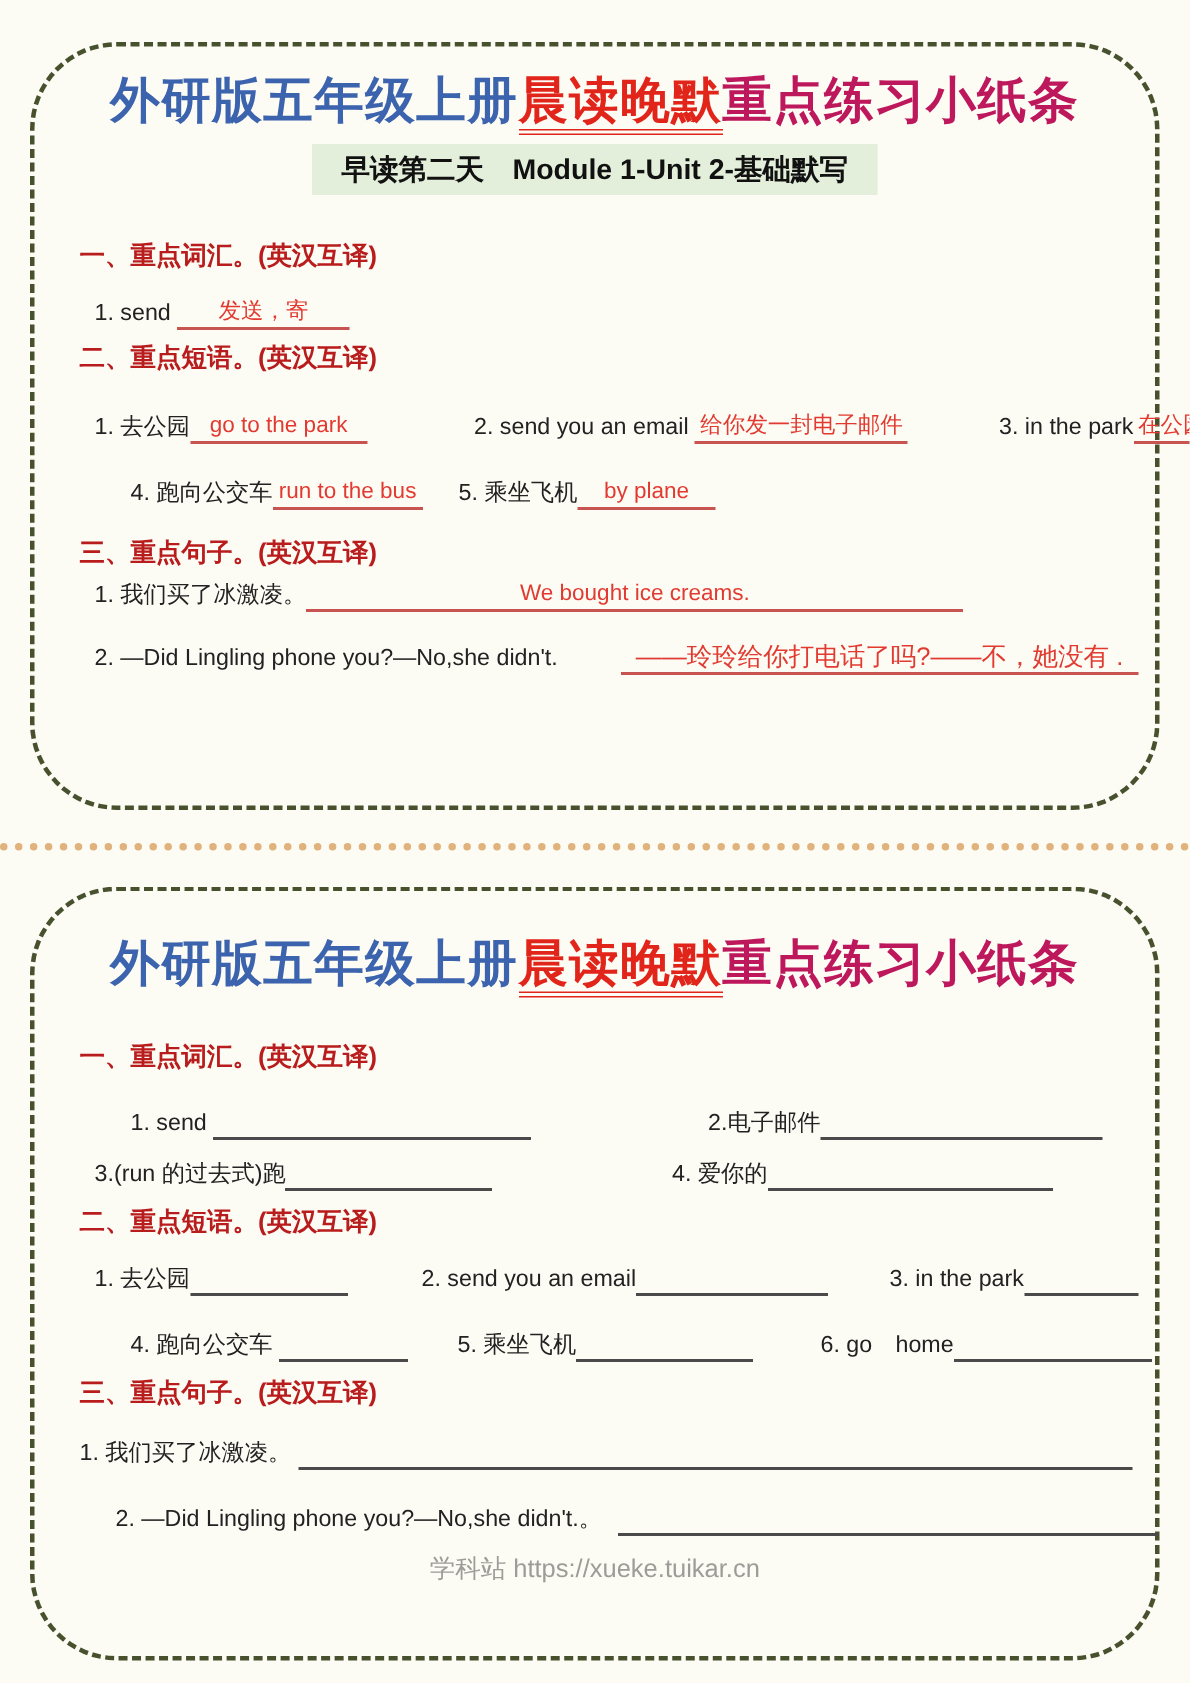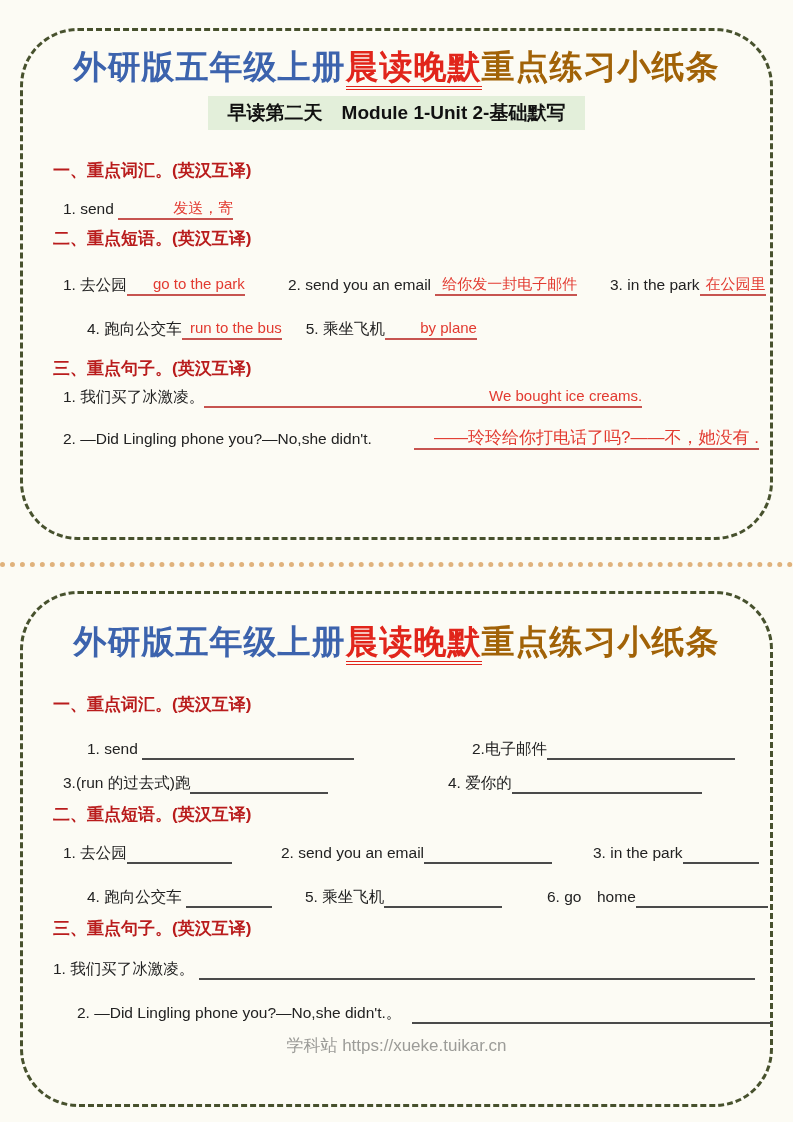--- a/index.html
+++ b/index.html
@@ -28,21 +28,21 @@
   .title{
     text-align:center;
     font-size:33px;
     font-weight:bold;
     letter-spacing:1px;
     line-height:44px;
     white-space:nowrap;
   }
   .t-blue{color:#3c63ad;}
   .t-red{color:#e1251b;border-bottom:4px double #e1251b;padding-bottom:1px;}
-  .t-black{color:#a16207;}
+  .t-black{color:#be185d;}
   .subtitle-wrap{text-align:center;margin-top:7px;}
   .subtitle{
     display:inline-block;
     background:#e3efda;
     color:#111;
     font-weight:bold;
     font-size:19px;
     padding:4px 20px;
   }
   .heading{
@@ -55,42 +55,42 @@
     display:flex;
     align-items:baseline;
     padding-left:10px;
     font-size:15.5px;
     line-height:22px;
     white-space:nowrap;
   }
   .item{display:inline-block;flex:0 0 auto;}
   .blank{
     display:inline-block;
-    text-align:right;
+    text-align:center;
     border-bottom:2px solid #4a4a4a;
     height:20px;
     line-height:20px;
     vertical-align:bottom;
     overflow:visible;
   }
   .ans{
     border-bottom-color:#c75450;
     color:#e23a30;
     font-size:15px;
   }
   .ans-sm{font-size:17px;}
   .footer{
     text-align:center;
     color:#9c9c98;
     font-size:17px;
     margin-top:10px;
   }.mt8{margin-top:8px;}.mt10{margin-top:10px;}
   .mt12{margin-top:12px;}.mt14{margin-top:6px;}.mt16{margin-top:16px;}
   .mt18{margin-top:18px;}.mt20{margin-top:20px;}.mt22{margin-top:22px;margin-left:24px;}
-  .mt24{margin-top:24px;}.mt30{margin-top:30px;}
+  .mt24{margin-top:24px;gap:28px;}.mt30{margin-top:30px;}
 </style>
 </head>
 <body>
 
 <div class="panel" id="panel-morning">
 
   <div class="title"><span class="t-blue">外研版五年级上册</span><span class="t-red">晨读晚默</span><span class="t-black">重点练习小纸条</span></div>
 
   <div class="subtitle-wrap"><span class="subtitle">早读第二天　Module 1-Unit 2-基础默写</span></div>
 

